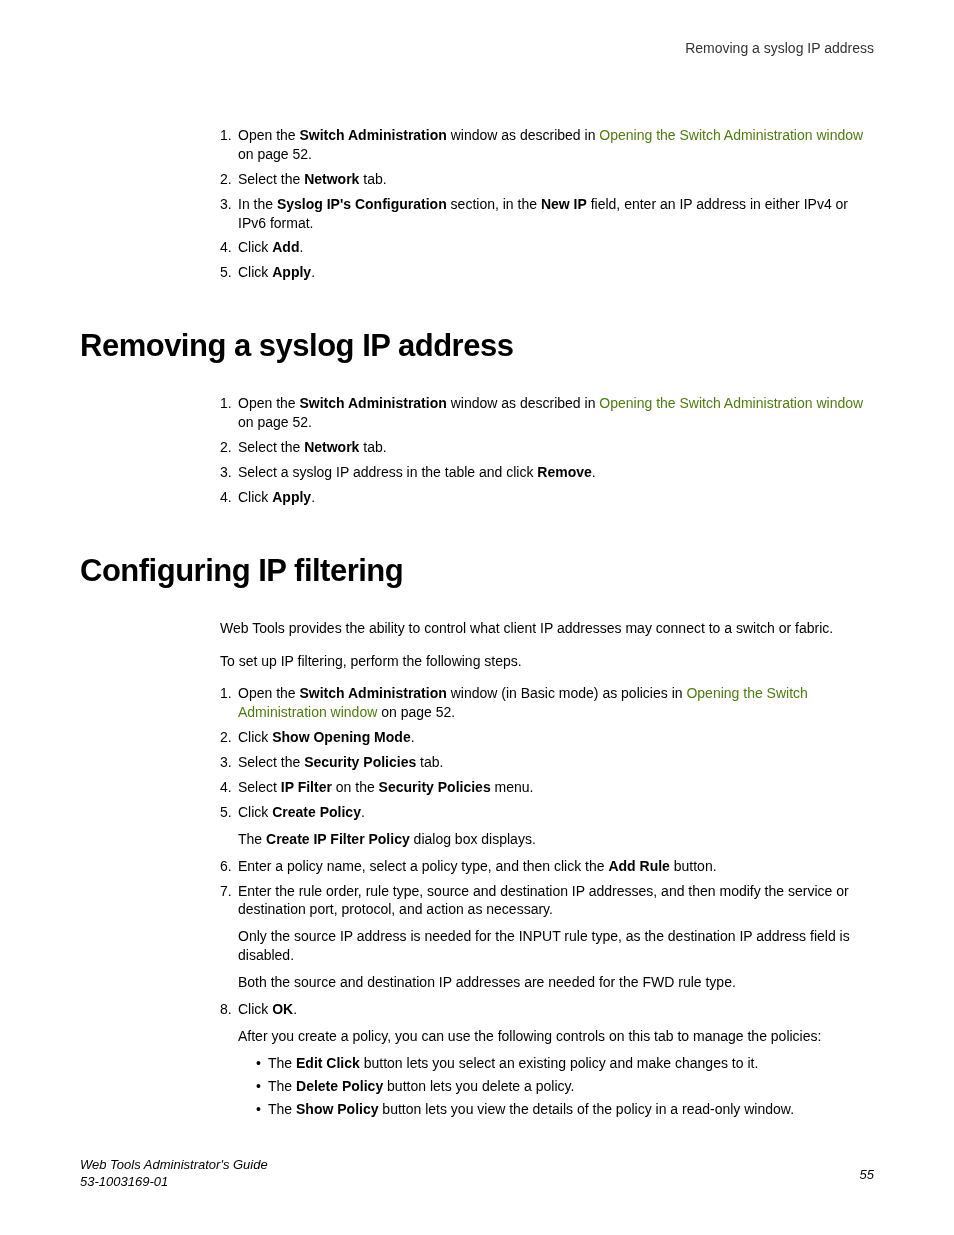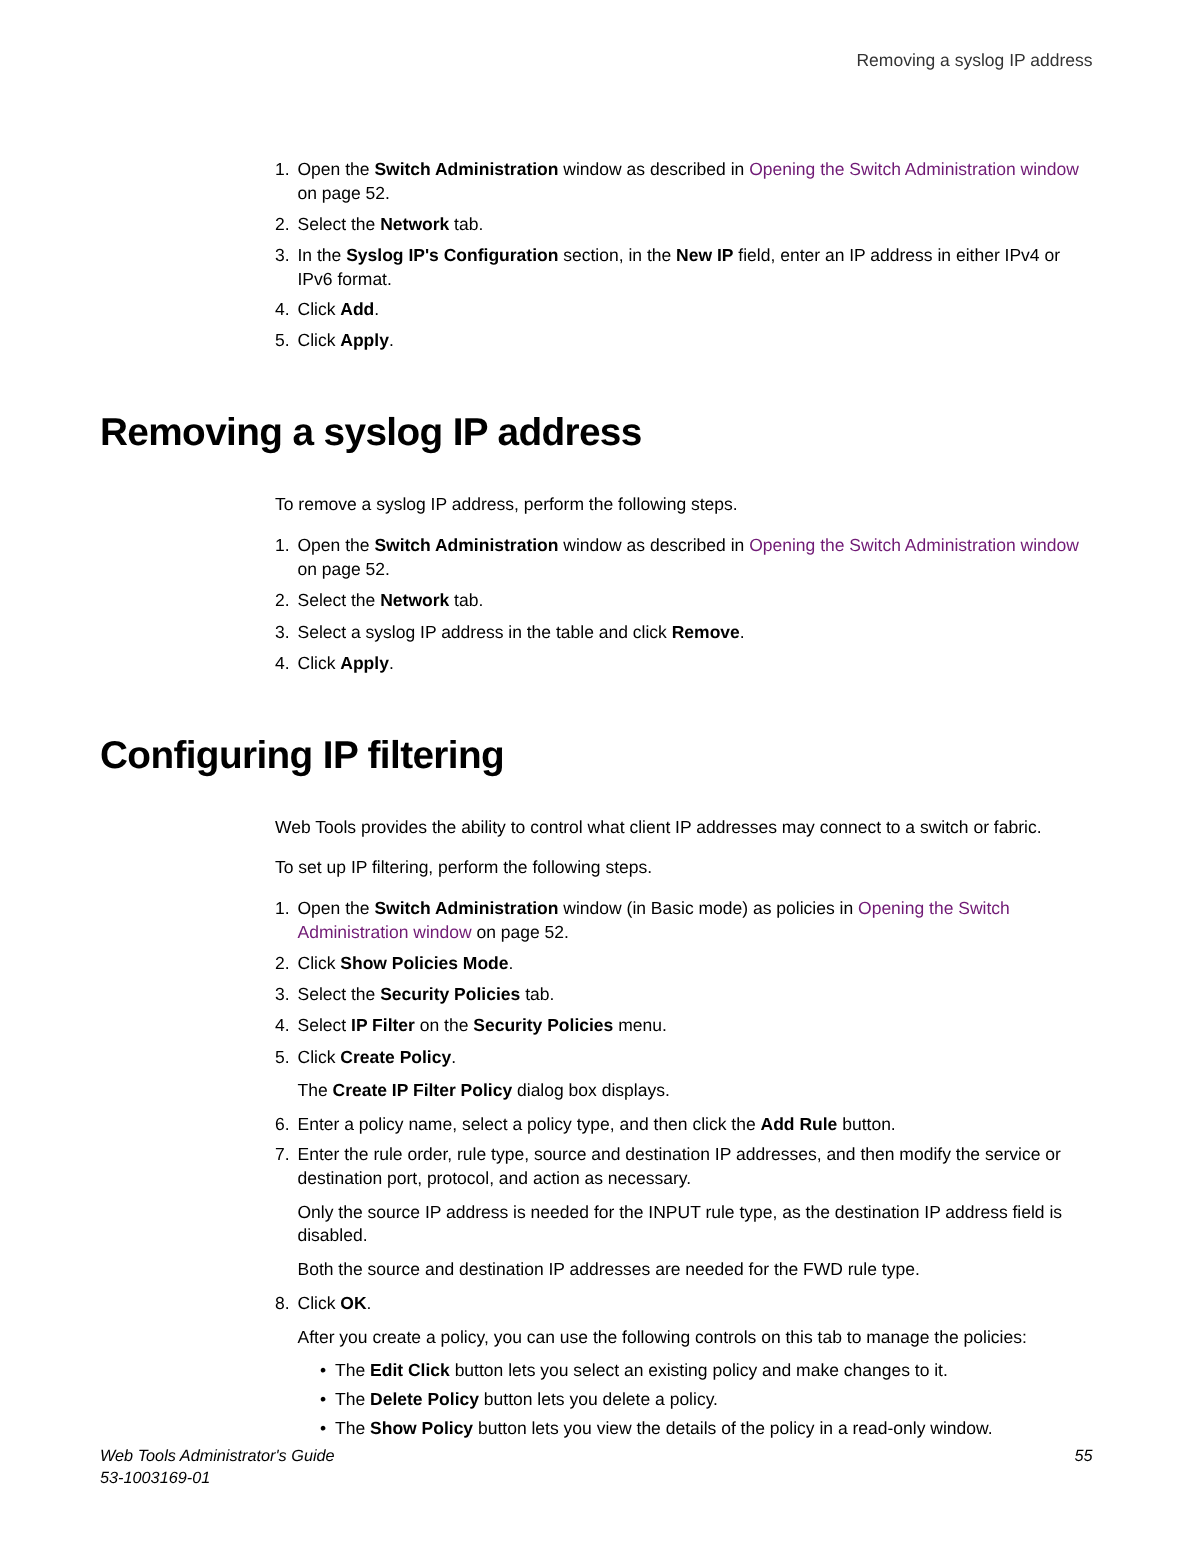--- a/index.html
+++ b/index.html
@@ -57,21 +57,21 @@
       margin-top: 46px;
       margin-bottom: 30px;
       letter-spacing: -0.5px;
     }
     .intro {
       font-size: 14px;
       margin-bottom: 14px;
       line-height: 1.35;
     }
     .link {
-      color: #701a75;
+      color: #4d7c0f;
     }
     .bold { font-weight: bold; }
     .bullets {
       list-style: none;
       padding-left: 18px;
       margin-top: 8px;
     }
     .bullets li {
       font-size: 14px;
       line-height: 1.35;
@@ -86,20 +86,21 @@
     }
     .footer {
       position: absolute;
       bottom: 44px;
       left: 80px;
       right: 80px;
       display: flex;
       justify-content: space-between;
       font-style: italic;
       font-size: 13px;
+      align-items: center;
     }
     .footer-left { line-height: 1.3; }
     .footer-right { }
   </style>
 </head>
 <body>
 
 <div class="page">
 
   <div class="header-right">Removing a syslog IP address</div>
@@ -124,21 +125,20 @@
       </li>
       <li>
         <span class="num">5.</span>
         <span>Click </span><span class="bold">Apply</span><span>.</span>
       </li>
     </ol>
   </div>
 
   <h1 class="heading">Removing a syslog IP address</h1>
   <div class="content-block">
-    <p class="intro">To remove a syslog IP address, perform the following steps.</p>
     <ol class="steps">
       <li>
         <span class="num">1.</span>
         <span>Open the </span><span class="bold">Switch Administration</span><span> window as described in </span><span class="link">Opening the Switch Administration window</span><span> on page 52.</span>
       </li>
       <li>
         <span class="num">2.</span>
         <span>Select the </span><span class="bold">Network</span><span> tab.</span>
       </li>
       <li>
@@ -156,21 +156,21 @@
   <div class="content-block">
     <p class="intro">Web Tools provides the ability to control what client IP addresses may connect to a switch or fabric.</p>
     <p class="intro">To set up IP filtering, perform the following steps.</p>
     <ol class="steps">
       <li>
         <span class="num">1.</span>
         <span>Open the </span><span class="bold">Switch Administration</span><span> window (in Basic mode) as policies in </span><span class="link">Opening the Switch Administration window</span><span> on page 52.</span>
       </li>
       <li>
         <span class="num">2.</span>
-        <span>Click </span><span class="bold">Show Policies Mode</span><span>.</span>
+        <span>Click </span><span class="bold">Show Opening Mode</span><span>.</span>
       </li>
       <li>
         <span class="num">3.</span>
         <span>Select the </span><span class="bold">Security Policies</span><span> tab.</span>
       </li>
       <li>
         <span class="num">4.</span>
         <span>Select </span><span class="bold">IP Filter</span><span> on the </span><span class="bold">Security Policies</span><span> menu.</span>
       </li>
       <li>

